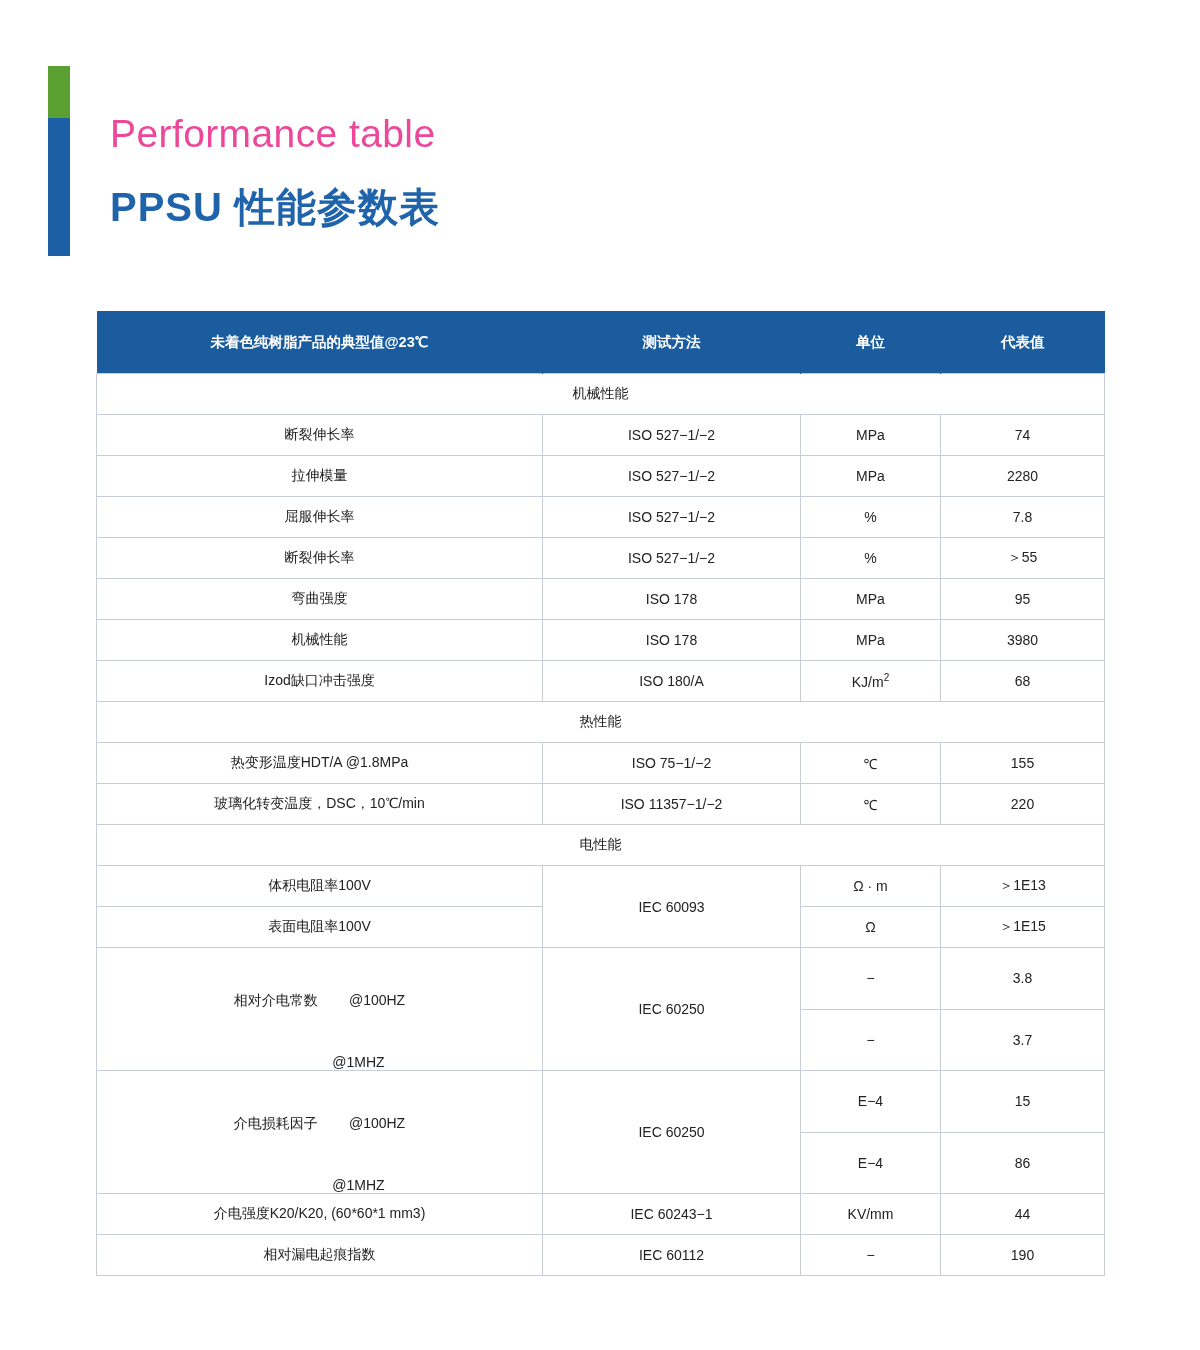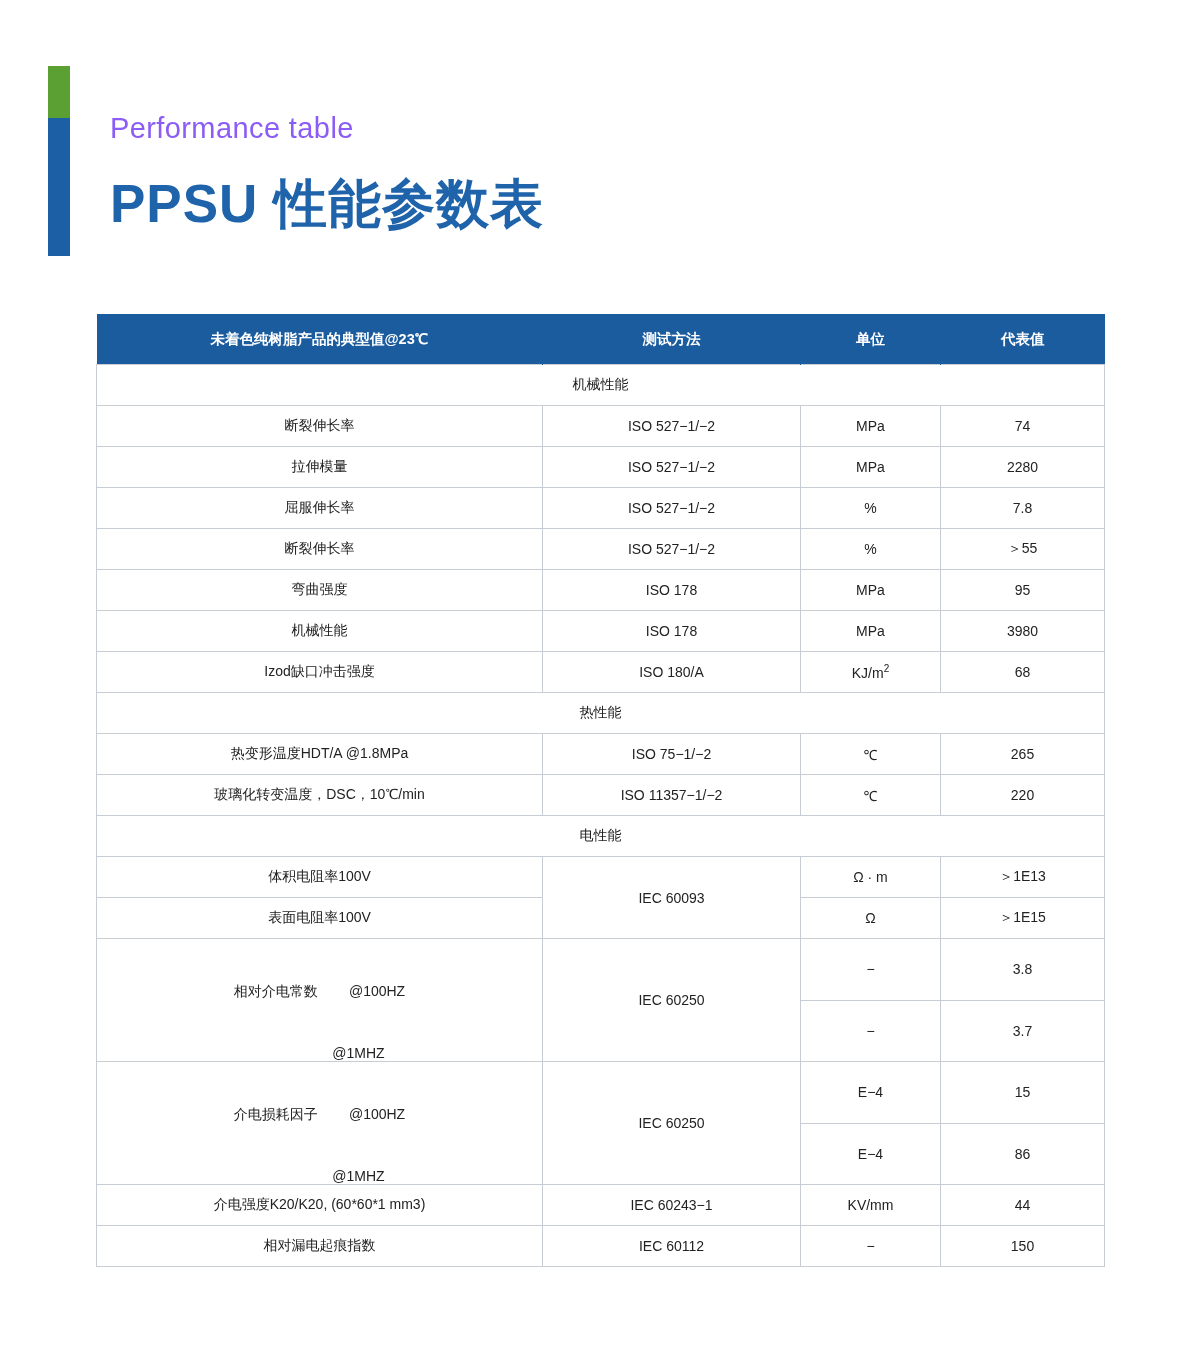--- a/index.html
+++ b/index.html
@@ -41,29 +41,29 @@
     left: 0;
     top: 52px;
     width: 22px;
     height: 138px;
     background: #1c5fa4;
   }
   .titles {
     margin-left: 110px;
   }
   .title-en {
-    font-size: 29px;
-    color: #8b5cf6;
+    font-size: 39px;
+    color: #ec4899;
     letter-spacing: 0.4px;
     line-height: 1;
     padding-top: 44px;
     font-weight: 400;
   }
   .title-cn {
-    font-size: 53px;
+    font-size: 40px;
     color: #1f63aa;
     font-weight: bold;
     line-height: 1;
     padding-top: 34px;
     letter-spacing: 1px;
   }
 
   
   .table-wrap {
     margin: 84px 96px 0 96px;
@@ -77,21 +77,21 @@
   table.perf col.c1 { width: 446px; }
   table.perf col.c2 { width: 258px; }
   table.perf col.c3 { width: 140px; }
   table.perf col.c4 { width: 164px; }
 
   table.perf th {
     background: #1b5c9e;
     color: #ffffff;
     font-size: 14.5px;
     font-weight: bold;
-    height: 50px;
+    height: 62px;
     border-right: 1px solid #1b5c9e;
     text-align: center;
     padding: 0 6px;
   }
   table.perf th:last-child { border-right: none; }
 
   table.perf td {
     border: 1px solid #c8cdd4;
     font-size: 14px;
     color: #222;
@@ -196,21 +196,21 @@
         <td>68</td>
       </tr>
 
       <tr>
         <td class="group" colspan="4">热性能</td>
       </tr>
       <tr>
         <td class="tall">热变形温度HDT/A @1.8MPa</td>
         <td class="tall">ISO 75−1/−2</td>
         <td class="tall">℃</td>
-        <td class="tall">265</td>
+        <td class="tall">155</td>
       </tr>
       <tr>
         <td class="tall">玻璃化转变温度，DSC，10℃/min</td>
         <td class="tall">ISO 11357−1/−2</td>
         <td class="tall">℃</td>
         <td class="tall">220</td>
       </tr>
 
       <tr>
         <td class="group" colspan="4">电性能</td>
@@ -258,17 +258,17 @@
       <tr>
         <td>介电强度K20/K20, (60*60*1 mm3)</td>
         <td>IEC 60243−1</td>
         <td>KV/mm</td>
         <td>44</td>
       </tr>
       <tr>
         <td>相对漏电起痕指数</td>
         <td>IEC 60112</td>
         <td class="dash">−</td>
-        <td>150</td>
+        <td>190</td>
       </tr>
     </tbody>
   </table>
 </div>
 
 </body></html>

